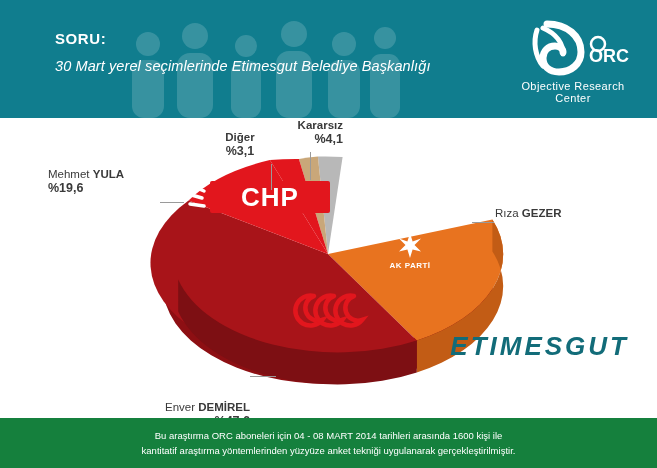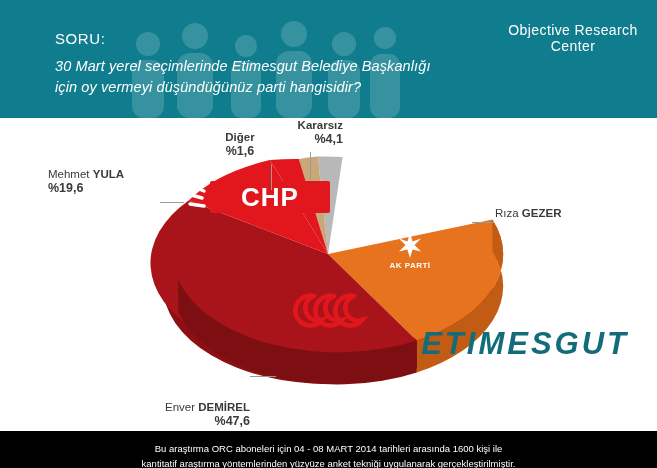--- a/index.html
+++ b/index.html
@@ -15,34 +15,34 @@
   .header{
     position:absolute;left:0;top:0;width:657px;height:118px;
     background:#107d8e;
     overflow:hidden;
   }
   .header-people{
     position:absolute;left:120px;top:14px;width:280px;height:104px;opacity:.16;
   }
   .soru{
     position:absolute;left:55px;top:30px;
-    color:#ffffff;font-size:15px;font-weight:normal;letter-spacing:.6px;
+    color:#ffffff;font-size:15px;font-weight:bold;letter-spacing:.6px;
   }
   .qline{
     position:absolute;left:55px;
     color:#ffffff;font-size:14.5px;font-style:italic;letter-spacing:.1px;
     white-space:nowrap;
   }
   .qline1{top:58px;}
   .qline2{top:79px;}
 
   .logo-wrap{position:absolute;right:14px;top:20px;width:140px;height:82px;text-align:center;}
   .logo-mark{position:relative;width:140px;height:58px;}
   .orc-text{
-    color:#ffffff;font-size:14px;letter-spacing:.4px;margin-top:2px;
+    color:#ffffff;font-size:11px;letter-spacing:.4px;margin-top:2px;
   }
 
   
   .chart-area{position:absolute;left:0;top:118px;width:657px;height:300px;}
 
   .pie-wrap{position:absolute;left:118px;top:18px;width:420px;height:250px;}
 
   .label{position:absolute;color:#3a3a3a;line-height:1.25;}
   .label .nm{font-size:11.5px;}
   .label .nm b{font-weight:bold;}
@@ -51,27 +51,27 @@
   .lbl-diger{left:205px;top:12px;text-align:center;width:70px;}
   .lbl-kararsiz{left:267px;top:0px;text-align:right;width:76px;}
   .lbl-yula{left:48px;top:49px;text-align:left;width:115px;}
   .lbl-gezer{left:495px;top:88px;text-align:left;width:130px;}
   .lbl-demirel{left:130px;top:245px;text-align:right;width:120px;margin-top:37px;}
 
   .leader{position:absolute;background:#9a9a9a;}
 
   .etimesgut{
     position:absolute;right:28px;bottom:56px;
-    font-size:31px;font-weight:bold;letter-spacing:3px;color:#126c79;
+    font-size:26px;font-weight:bold;letter-spacing:3px;color:#126c79;
     font-style:italic;
   }
 
   
   .footer{
-    position:absolute;left:0;bottom:0;width:657px;height:37px;background:#000000;
+    position:absolute;left:0;bottom:0;width:657px;height:50px;background:#15803d;
     color:#ffffff;text-align:center;
   }
   .footer div{font-size:9.5px;line-height:1.55;}
   .footer .f1{padding-top:11px;}
 </style>
 </head>
 <body>
 
 <div id="root">
 
@@ -89,23 +89,31 @@
           <rect x="156" y="37" width="36" height="67" rx="13"></rect>
         <circle cx="224" cy="30" r="12"></circle>
           <rect x="208" y="46" width="32" height="58" rx="12"></rect>
         <circle cx="265" cy="24" r="11"></circle>
           <rect x="250" y="40" width="30" height="64" rx="11"></rect>
       </g>
     </svg>
 
     <div class="soru">SORU:</div>
     <div class="qline qline1">30 Mart yerel seçimlerinde Etimesgut Belediye Başkanlığı</div>
-    <div class="qline qline2">için oy vermeyi düşündüğünüz parti hangisidir?</div>
 
     <div class="logo-wrap">
+      <div class="logo-mark">
+        <svg width="140" height="58" viewBox="0 0 140 58">
+          <path d="M44 4 C64 4 78 16 78 32 C78 44 68 52 56 52 C46 52 40 46 40 38 C40 31 45 26 52 26 C57 26 60 29 60 32" fill="none" stroke="#ffffff" stroke-width="7" stroke-linecap="round"></path>
+          <path d="M40 8 C54 14 60 24 60 34" fill="none" stroke="#ffffff" stroke-width="5" stroke-linecap="round"></path>
+          <path d="M34 10 C30 22 32 36 40 46" fill="none" stroke="#ffffff" stroke-width="5" stroke-linecap="round"></path>
+          <text x="86" y="42" font-family="Liberation Sans, sans-serif" font-size="18" font-weight="bold" fill="#ffffff">ORC</text>
+          <circle cx="95" cy="24" r="7" fill="none" stroke="#ffffff" stroke-width="2.5"></circle>
+        </svg>
+      </div>
       <div class="orc-text">Objective Research Center</div>
     </div>
   </div>
 
   <div class="chart-area">
 
     <div class="pie-wrap">
       <svg width="420" height="250" viewBox="0 0 420 250">
         <defs>
           <clipPath id="cliptop">
@@ -157,21 +165,21 @@
     </div>
 
     <div class="leader" style="left:271px;top:46px;width:1px;height:26px;"></div>
     <div class="leader" style="left:310px;top:34px;width:1px;height:28px;"></div>
     <div class="leader" style="left:160px;top:84px;width:24px;height:1px;"></div>
     <div class="leader" style="left:472px;top:104px;width:22px;height:1px;"></div>
     <div class="leader" style="left:250px;top:258px;width:26px;height:1px;"></div>
 
     <div class="label lbl-diger">
       <div class="nm"><b>Diğer</b></div>
-      <div class="pc">%1,6</div>
+      <div class="pc">%3,1</div>
     </div>
 
     <div class="label lbl-kararsiz">
       <div class="nm"><b>Kararsız</b></div>
       <div class="pc">%4,1</div>
     </div>
 
     <div class="label lbl-yula">
       <div class="nm"><span>Mehmet </span><b>YULA</b></div>
       <div class="pc">%19,6</div>

